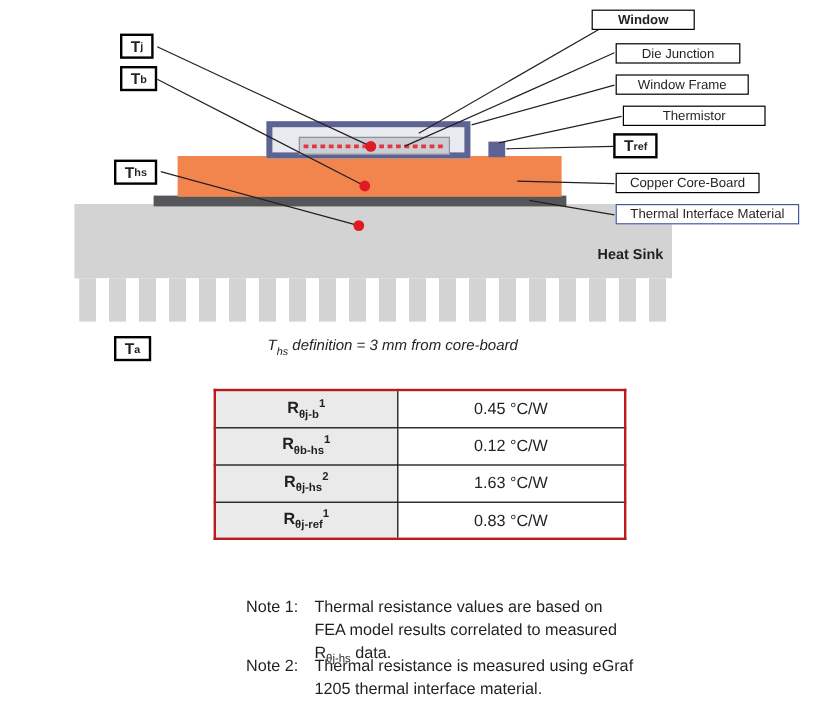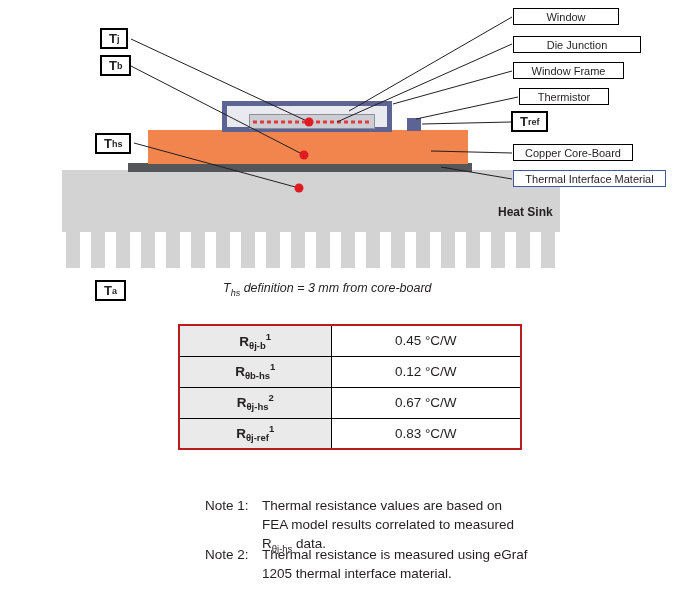--- a/index.html
+++ b/index.html
@@ -75,24 +75,24 @@
     </div>
   <div class="tbox" style="left:95px;top:133px;">
       <span>T</span>
       <sub>hs</sub>
     </div>
   <div class="tbox" style="left:95px;top:280px;">
       <span>T</span>
       <sub>a</sub>
     </div>
 
-  <div class="callout" style="left:513px;top:8px;width:106px;justify-content:center;">Window</div>
-  <div class="callout" style="left:513px;top:36px;width:128px;justify-content:center;">Die Junction</div>
+  <div class="callout" style="left:493px;top:8px;width:86px;justify-content:center;font-weight:bold;">Window</div>
+  <div class="callout" style="left:513px;top:36px;width:104px;justify-content:center;">Die Junction</div>
   <div class="callout" style="left:513px;top:62px;width:111px;justify-content:center;text-align:center;">Window Frame</div>
-  <div class="callout" style="left:519px;top:88px;width:90px;justify-content:center;">Thermistor</div>
+  <div class="callout" style="left:519px;top:88px;width:119px;justify-content:center;">Thermistor</div>
   <div class="tbox" style="left:511px;top:111px;">
       <span>T</span>
       <sub>ref</sub>
     </div>
   <div class="callout" style="left:513px;top:144px;width:120px;justify-content:center;">Copper Core-Board</div>
   <div class="callout blue" style="left:513px;top:170px;width:153px;justify-content:center;">Thermal Interface Material</div>
 
   <div class="ths-def"><span>T</span><sub>hs</sub><span> definition = 3 mm from core-board</span></div>
 
   <table class="rtable">
@@ -100,21 +100,21 @@
       <tr>
         <td class="param"><span>R</span><sub>θj-b</sub><sup>1</sup></td>
         <td class="val">0.45 °C/W</td>
       </tr>
       <tr>
         <td class="param"><span>R</span><sub>θb-hs</sub><sup>1</sup></td>
         <td class="val">0.12 °C/W</td>
       </tr>
       <tr>
         <td class="param"><span>R</span><sub>θj-hs</sub><sup>2</sup></td>
-        <td class="val">0.67 °C/W</td>
+        <td class="val">1.63 °C/W</td>
       </tr>
       <tr>
         <td class="param"><span>R</span><sub>θj-ref</sub><sup>1</sup></td>
         <td class="val">0.83 °C/W</td>
       </tr>
     </tbody>
   </table>
 
   <div class="note" style="top:496px;">
     <div class="nlabel">Note 1:</div>

